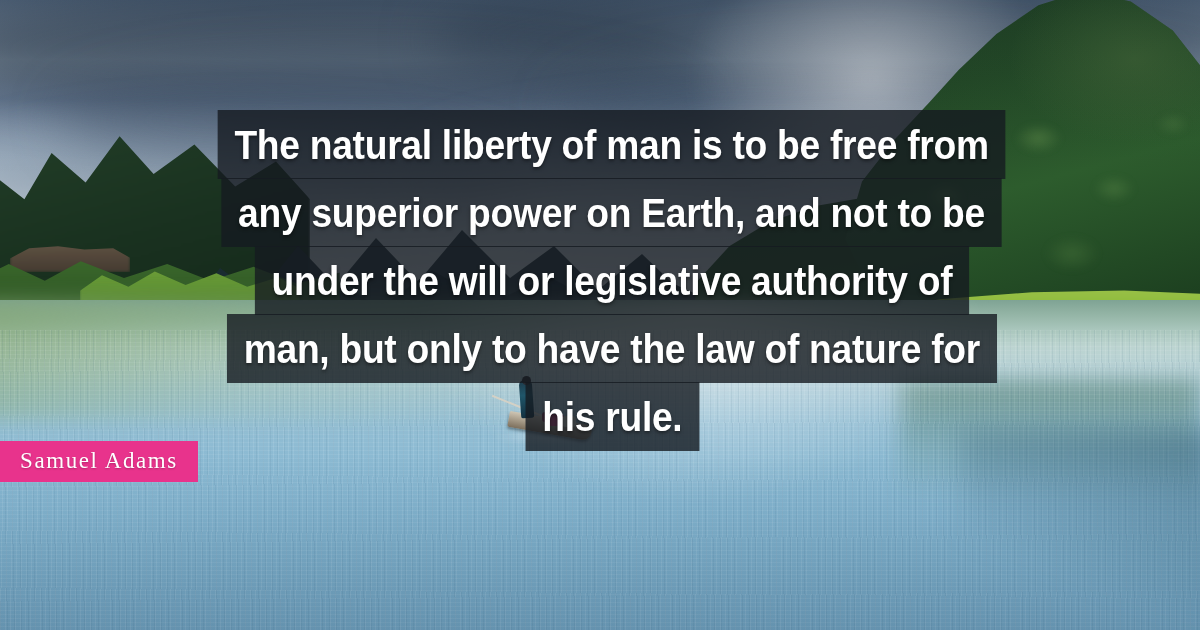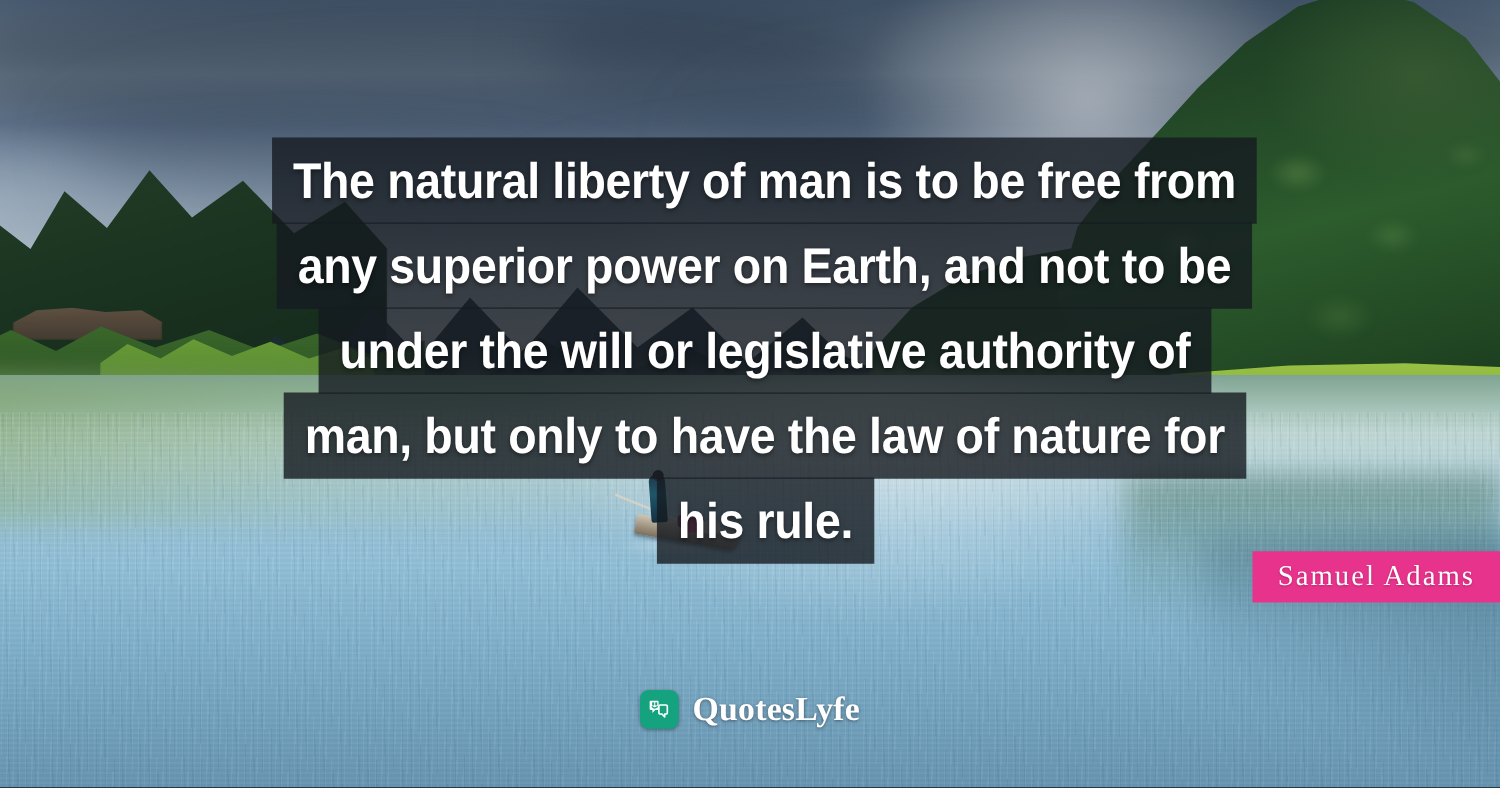--- a/index.html
+++ b/index.html
@@ -257,21 +257,21 @@
     padding:15px 18px 14px 18px;
     white-space:nowrap;
     transform:scaleX(.93);
     transform-origin:center;
     text-shadow:0 2px 4px rgba(0,0,0,.45);
   }
   .qline + .qline { margin-top:-1px; }
 
   .author-wrap {
     position:absolute; left:0; top:441px; width:1200px;
-    display:flex; justify-content:flex-end;padding-left:48px;
+    display:flex; justify-content:flex-start;
   }
   .author {
     display:inline-block;
     background:#e8338c;
     color:#ffffff;
     font-family:"Liberation Serif", serif;
     font-size:23px;
     font-weight:400;
     letter-spacing:1.6px;
     padding:7px 20px 8px 20px;
@@ -367,26 +367,14 @@
     <span class="qline">any superior power on Earth, and not to be</span>
     <span class="qline">under the will or legislative authority of</span>
     <span class="qline">man, but only to have the law of nature for</span>
     <span class="qline">his rule.</span>
   </div>
 
   <div class="author-wrap">
     <span class="author">Samuel Adams</span>
   </div>
 
-  <div class="brand">
-    <span class="brand-mark">
-      <svg width="21" height="21" viewBox="0 0 24 24" aria-hidden="true">
-        <path d="M4.2 4.0 h6.0 a1.1 1.1 0 0 1 1.1 1.1 v6.3 a1.1 1.1 0 0 1 -1.1 1.1 h-2.0 l-2.6 2.9 v-2.9 h-1.4 a1.1 1.1 0 0 1 -1.1 -1.1 v-6.3 a1.1 1.1 0 0 1 1.1 -1.1 z" fill="#ffffff"></path>
-        <rect x="5.4" y="5.5" width="1.9" height="2.9" rx="0.45" fill="#15a37f"></rect>
-        <rect x="8.2" y="5.5" width="1.9" height="2.9" rx="0.45" fill="#15a37f"></rect>
-        <path d="M5.5 9.6 q2.3 2.2 4.6 0" stroke="#15a37f" stroke-width="1.25" fill="none" stroke-linecap="round"></path>
-        <path d="M12.6 8.0 h5.6 a1.05 1.05 0 0 1 1.05 1.05 v6.1 a1.05 1.05 0 0 1 -1.05 1.05 h-1.35 v2.8 l-2.5 -2.8 h-1.75 a1.05 1.05 0 0 1 -1.05 -1.05 v-6.1 a1.05 1.05 0 0 1 1.05 -1.05 z" fill="#15a37f" stroke="#ffffff" stroke-width="1.5" stroke-linejoin="round"></path>
-      </svg>
-    </span>
-    <span class="brand-name">QuotesLyfe</span>
-  </div>
 
 </div>
 
 </body></html>

